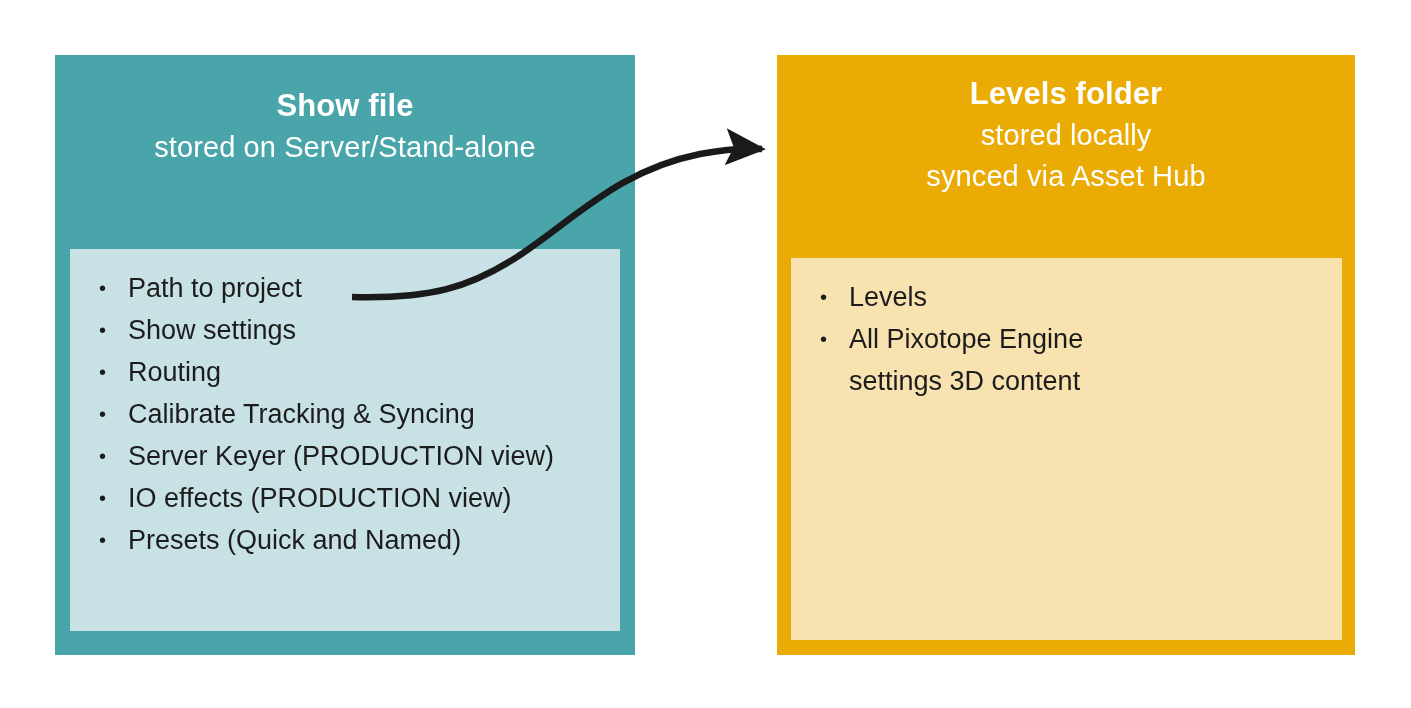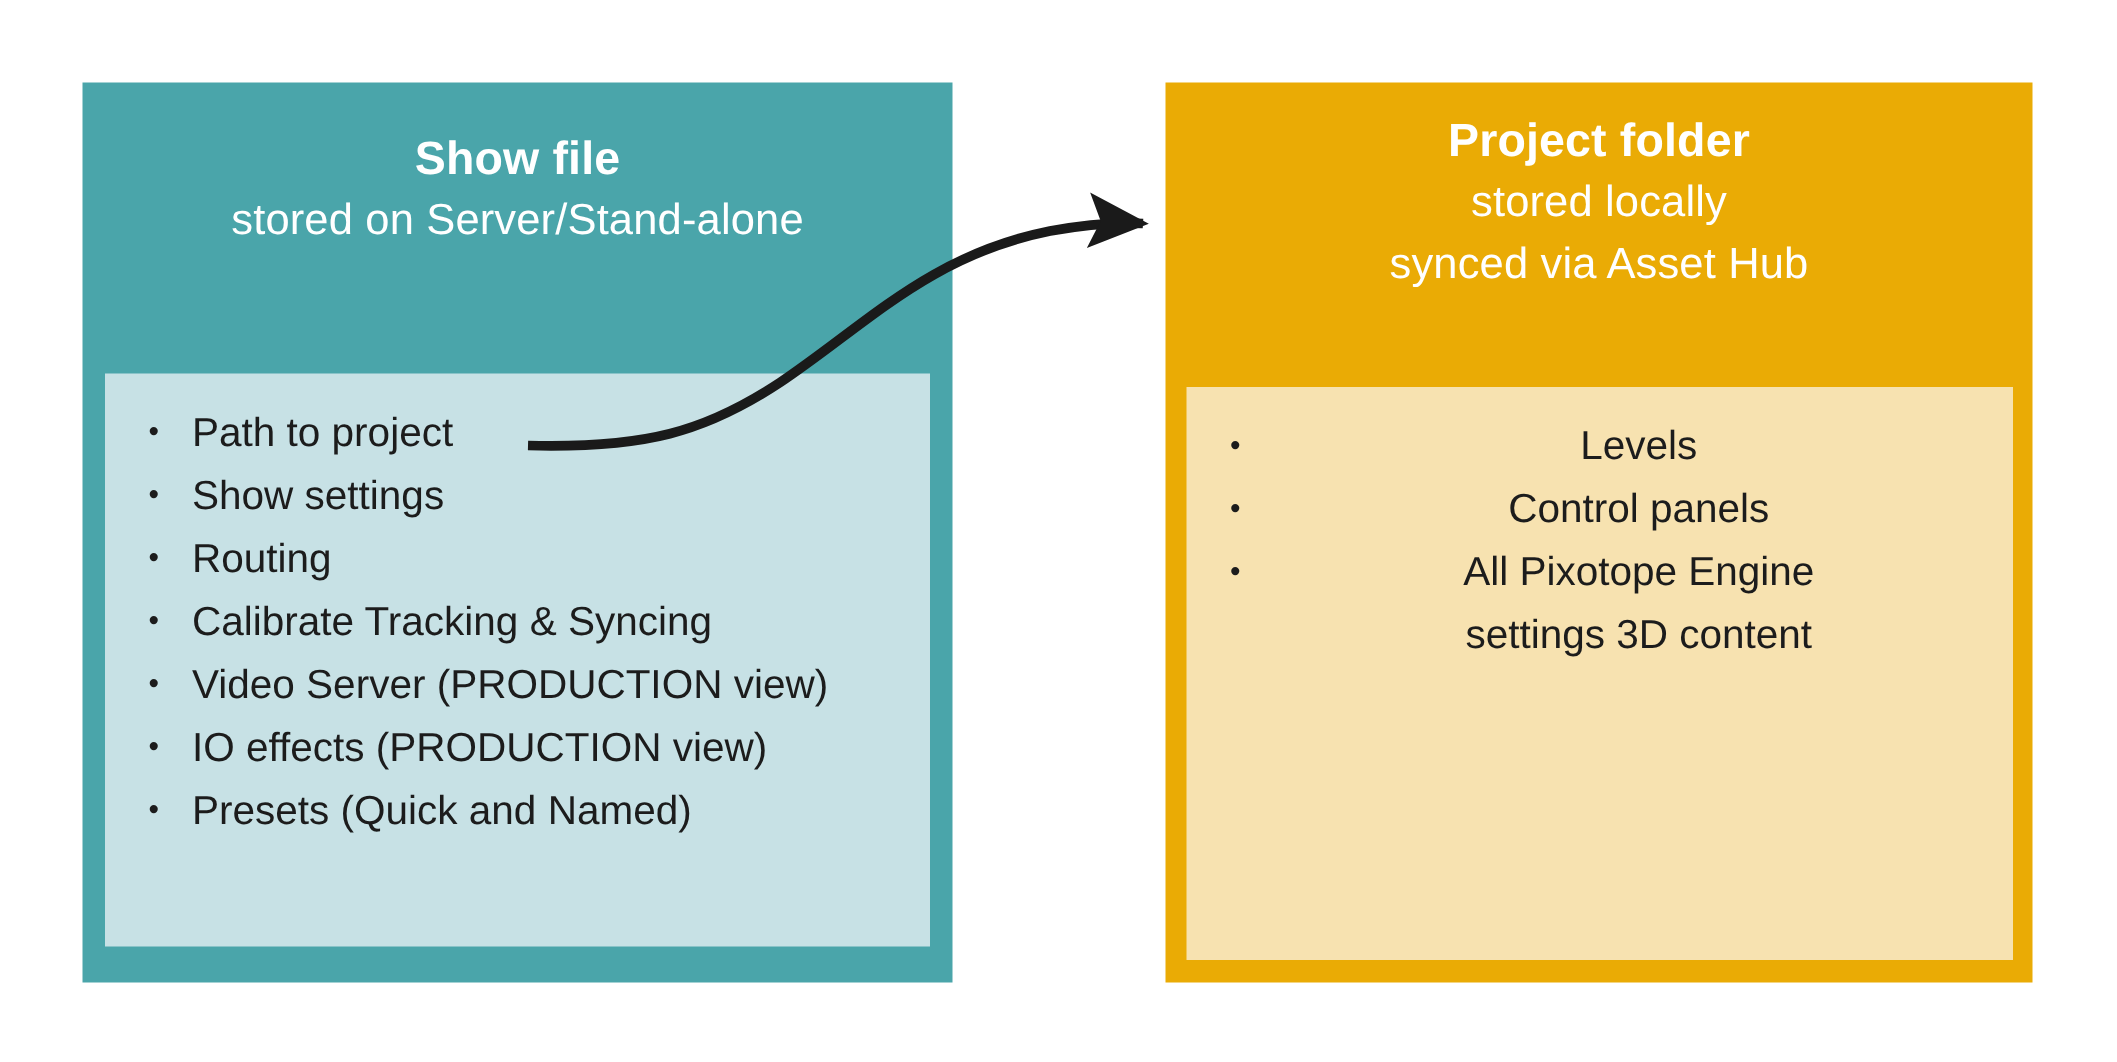--- a/index.html
+++ b/index.html
@@ -106,21 +106,20 @@
   .inner-left .bullet-list {
     left: 22px;
     top: 18px;
     right: 6px;
   }
 
   .inner-right .bullet-list {
     left: 22px;
     top: 18px;
     right: 6px;
-    text-align: center;
   }
 
   .bullet-item {
     position: relative;
     padding-left: 36px;
     font-size: 27px;
     line-height: 42px;
     color: #1c1c1c;
     white-space: pre-line;
   }
@@ -155,38 +154,37 @@
       <div class="panel-title">Show file</div>
       <div class="panel-subtitle">stored on Server/Stand-alone</div>
     </div>
 
     <div class="inner-box inner-left">
       <ul class="bullet-list">
         <li class="bullet-item">Path to project</li>
         <li class="bullet-item">Show settings</li>
         <li class="bullet-item">Routing</li>
         <li class="bullet-item">Calibrate Tracking &amp; Syncing</li>
-        <li class="bullet-item">Video Server (PRODUCTION view)</li>
+        <li class="bullet-item">Server Keyer (PRODUCTION view)</li>
         <li class="bullet-item">IO effects (PRODUCTION view)</li>
         <li class="bullet-item">Presets (Quick and Named)</li>
       </ul>
     </div>
   </div>
 
   <div class="panel panel-right">
     <div class="panel-header">
-      <div class="panel-title">Project folder</div>
+      <div class="panel-title">Levels folder</div>
       <div class="panel-subtitle">stored locally</div>
       <div class="panel-subtitle">synced via Asset Hub</div>
     </div>
 
     <div class="inner-box inner-right">
       <ul class="bullet-list">
         <li class="bullet-item">Levels</li>
-        <li class="bullet-item">Control panels</li>
         <li class="bullet-item">All Pixotope Engine
 settings 3D content</li>
       </ul>
     </div>
   </div>
 
   <svg id="arrow-layer" viewBox="0 0 1411 708" width="1411" height="708">
     <defs>
       <marker id="arrowhead" markerWidth="7" markerHeight="7" refX="5.6" refY="3.1" orient="auto" markerUnits="strokeWidth">
         <path d="M0,0.25 L6.2,3.1 L0,5.95 L1.25,3.1 Z" fill="#1A1A1A"></path>

